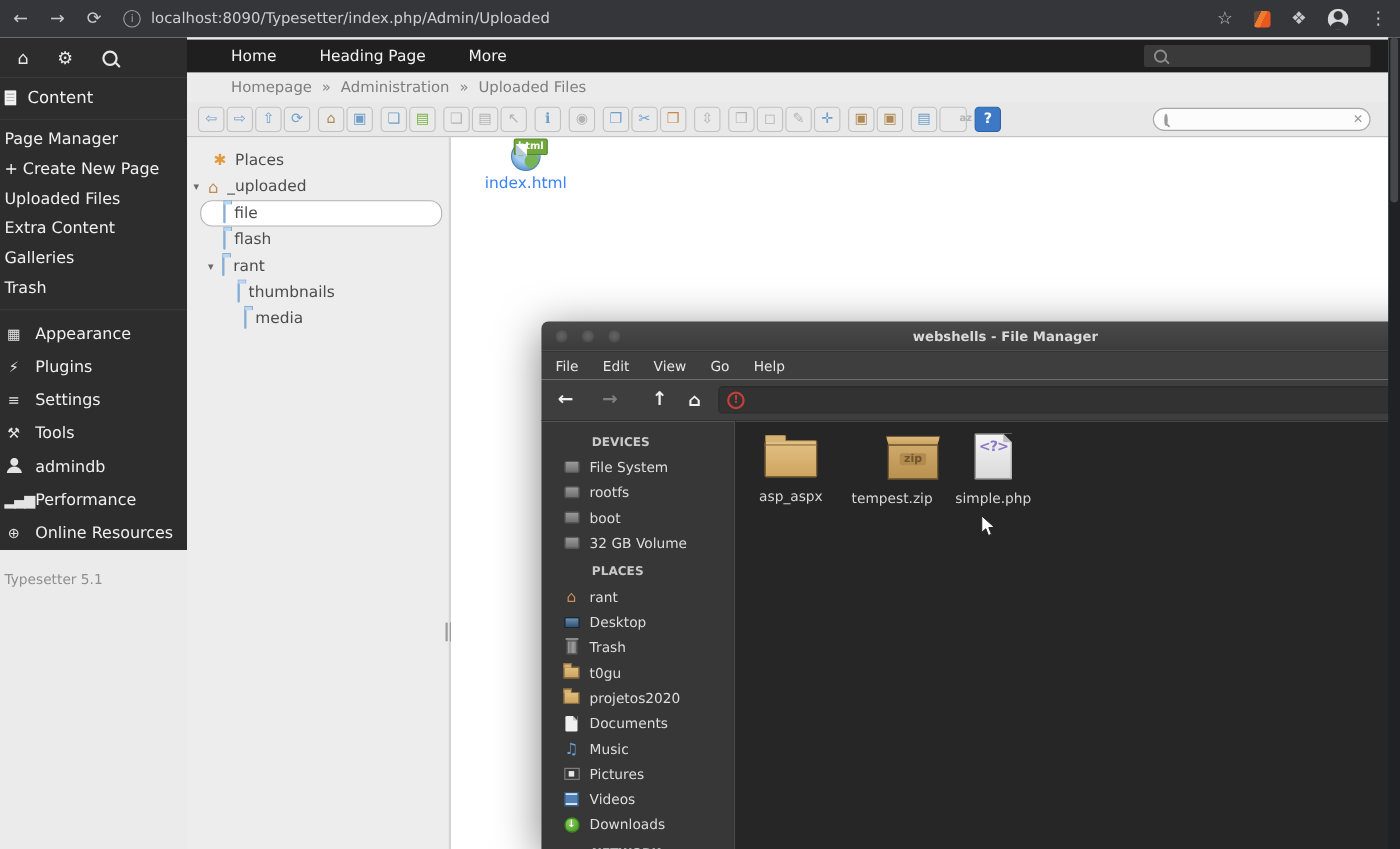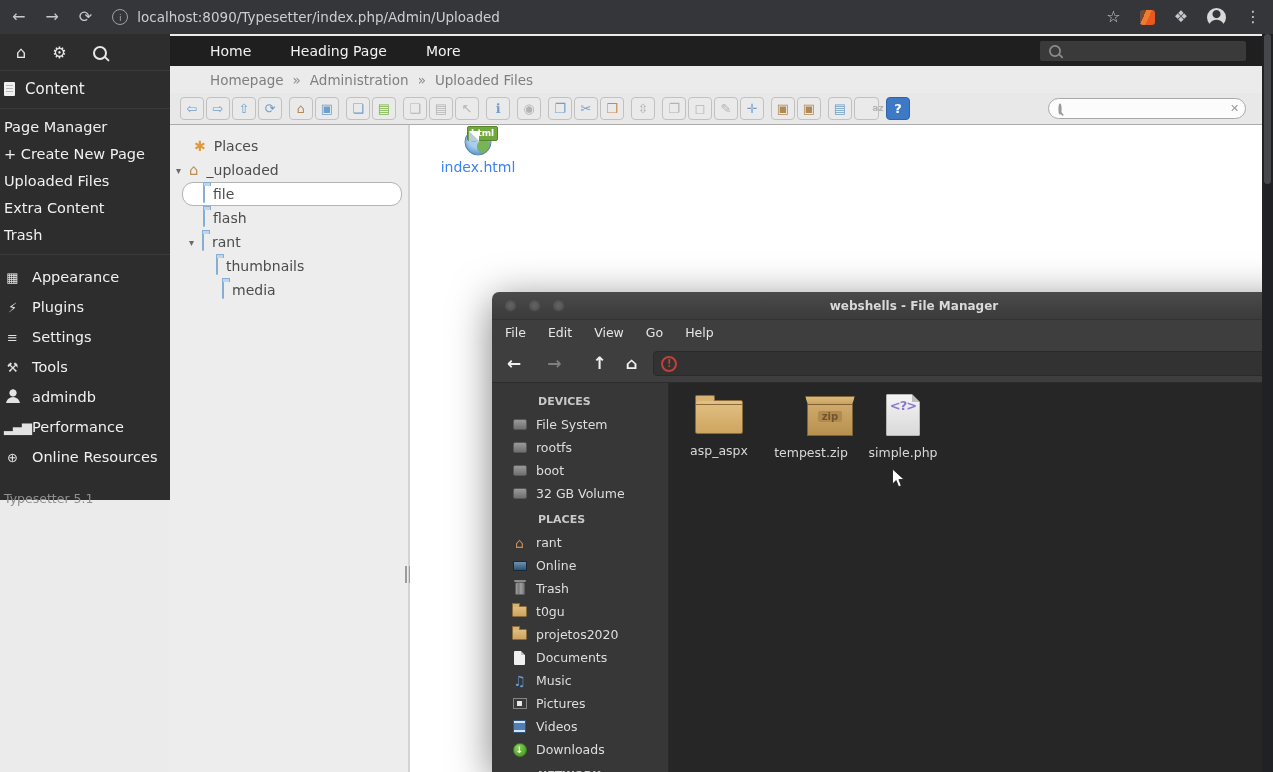--- a/index.html
+++ b/index.html
@@ -171,20 +171,21 @@
       </div>
       <div class="sb-content">
         <span class="ic-page"></span>
         <span>Content</span>
       </div>
       <div class="sb-menu" id="sb-menu">
           <div class="mi">Page Manager</div>
           <div class="mi">+ Create New Page</div>
           <div class="mi">Uploaded Files</div>
           <div class="mi">Extra Content</div>
+          <div class="mi">Galleries</div>
           <div class="mi">Trash</div>
         </div>
       <div class="sb-sections" id="sb-sections">
           <div class="sb-sec">
             <span class="si">▦</span>
             <span>Appearance</span>
           </div>
           <div class="sb-sec">
             <span class="si">⚡</span>
             <span>Plugins</span>
@@ -395,21 +396,21 @@
             <div class="fm-row">
               <span class="fi">
                 <span class="g-home">⌂</span>
               </span>
               <span>rant</span>
             </div>
             <div class="fm-row">
               <span class="fi">
                 <span class="ic-desk"></span>
               </span>
-              <span>Online</span>
+              <span>Desktop</span>
             </div>
             <div class="fm-row">
               <span class="fi">
                 <span class="ic-trash"></span>
               </span>
               <span>Trash</span>
             </div>
             <div class="fm-row">
               <span class="fi">
                 <span class="ic-folder-s"></span>

